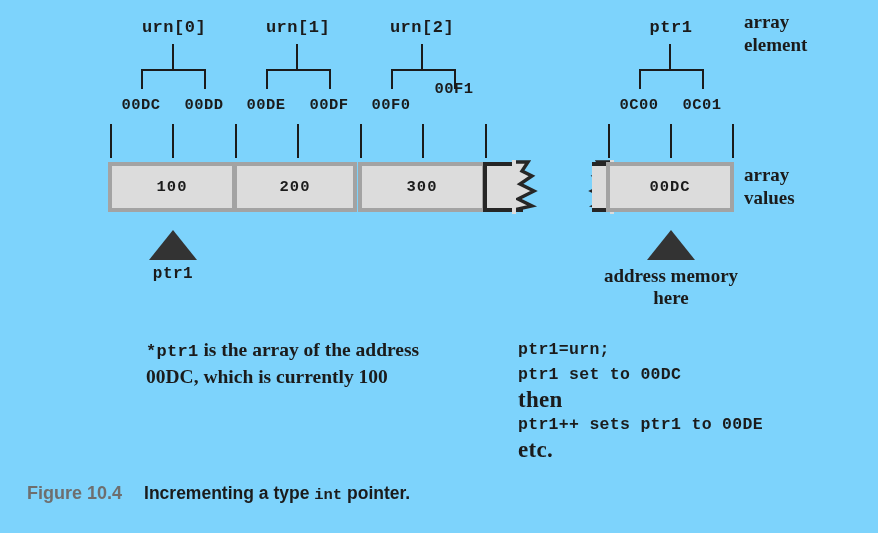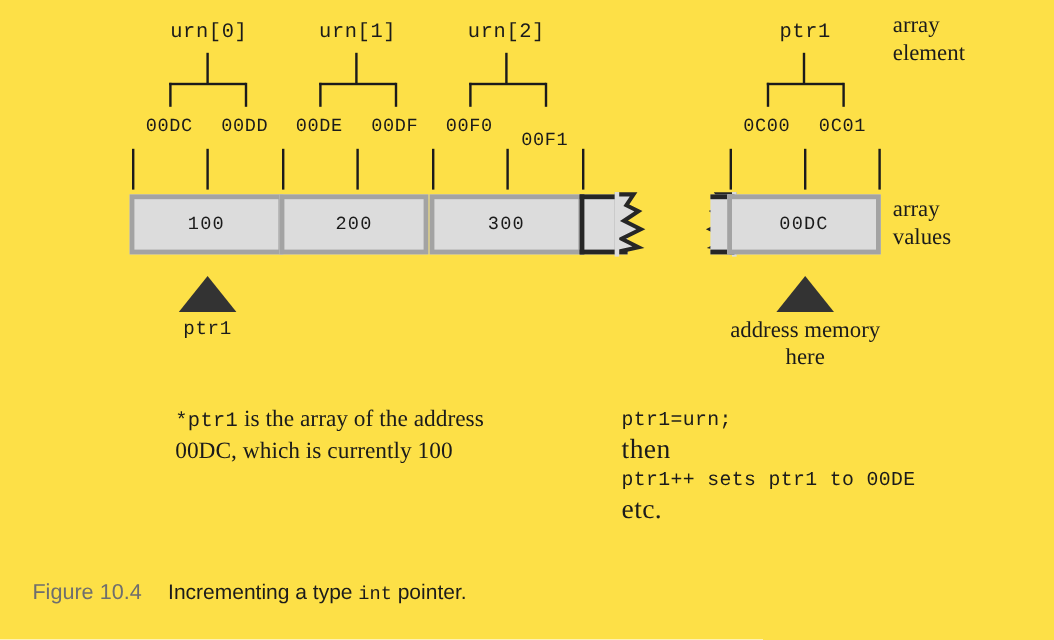--- a/index.html
+++ b/index.html
@@ -4,24 +4,25 @@
 <style>
   html, body {
     margin: 0;
     padding: 0;
     background: #ffffff;
   }
   #figure-root {
     position: relative;
     width: 878px;
     height: 533px;
-    background: #fde047;
+    background: #7dd3fc;
     overflow: hidden;
     font-family: "Liberation Serif", serif;
     color: #1a1a1a;
+    font-weight: bold;
   }
   .abs { position: absolute; }
 
   
   .elem-label {
     font-family: "Liberation Mono", monospace;
     font-size: 17px;
     letter-spacing: 0.5px;
     color: #1b1b1b;
     text-align: center;
@@ -163,21 +164,21 @@
   <div class="abs vline" style="left:669px; top:44px; height:26px;"></div>
   <div class="abs hline" style="left:639px; top:69px; width:64px;"></div>
   <div class="abs vline" style="left:639px; top:69px; height:20px;"></div>
   <div class="abs vline" style="left:702px; top:69px; height:20px;"></div>
 
   <div class="abs addr-label" style="left:104px; top:96px; width:74px;">00DC</div>
   <div class="abs addr-label" style="left:167px; top:96px; width:74px;">00DD</div>
   <div class="abs addr-label" style="left:229px; top:96px; width:74px;">00DE</div>
   <div class="abs addr-label" style="left:292px; top:96px; width:74px;">00DF</div>
   <div class="abs addr-label" style="left:354px; top:96px; width:74px;">00F0</div>
-  <div class="abs addr-label" style="left:417px; top:108px; width:74px;">00F1</div>
+  <div class="abs addr-label" style="left:417px; top:80px; width:74px;">00F1</div>
   <div class="abs addr-label" style="left:602px; top:96px; width:74px;">0C00</div>
   <div class="abs addr-label" style="left:665px; top:96px; width:74px;">0C01</div>
 
   <div class="abs vline" style="left:110px; top:124px; height:34px;"></div>
   <div class="abs vline" style="left:172px; top:124px; height:34px;"></div>
   <div class="abs vline" style="left:235px; top:124px; height:34px;"></div>
   <div class="abs vline" style="left:297px; top:124px; height:34px;"></div>
   <div class="abs vline" style="left:360px; top:124px; height:34px;"></div>
   <div class="abs vline" style="left:422px; top:124px; height:34px;"></div>
   <div class="abs vline" style="left:485px; top:124px; height:34px;"></div>
@@ -227,20 +228,21 @@
   <div class="abs stored-note" style="left:581px; top:265px; width:180px;">address memory
 here</div>
 
   <div class="abs explain" style="left:146px; top:337px; width:330px;">
     <span class="code">*ptr1</span><span> is the array of the address</span><br>
     <span>00DC, which is currently 100</span>
   </div>
 
   <div class="abs" style="left:518px; top:337px; width:320px;">
     <div class="code-line">ptr1=urn;</div>
+    <div class="code-line">ptr1 set to 00DC</div>
     <div class="code-line serif">then</div>
     <div class="code-line">ptr1++ sets ptr1 to 00DE</div>
     <div class="code-line serif">etc.</div>
   </div>
 
   <div class="abs caption" style="left:27px; top:483px;text-align:center;">
     <span class="fignum">Figure 10.4</span><span style="display:inline-block;width:22px;"></span><span>Incrementing a type </span><span class="inline-code">int</span><span> pointer.</span>
   </div>
 
 </div>

